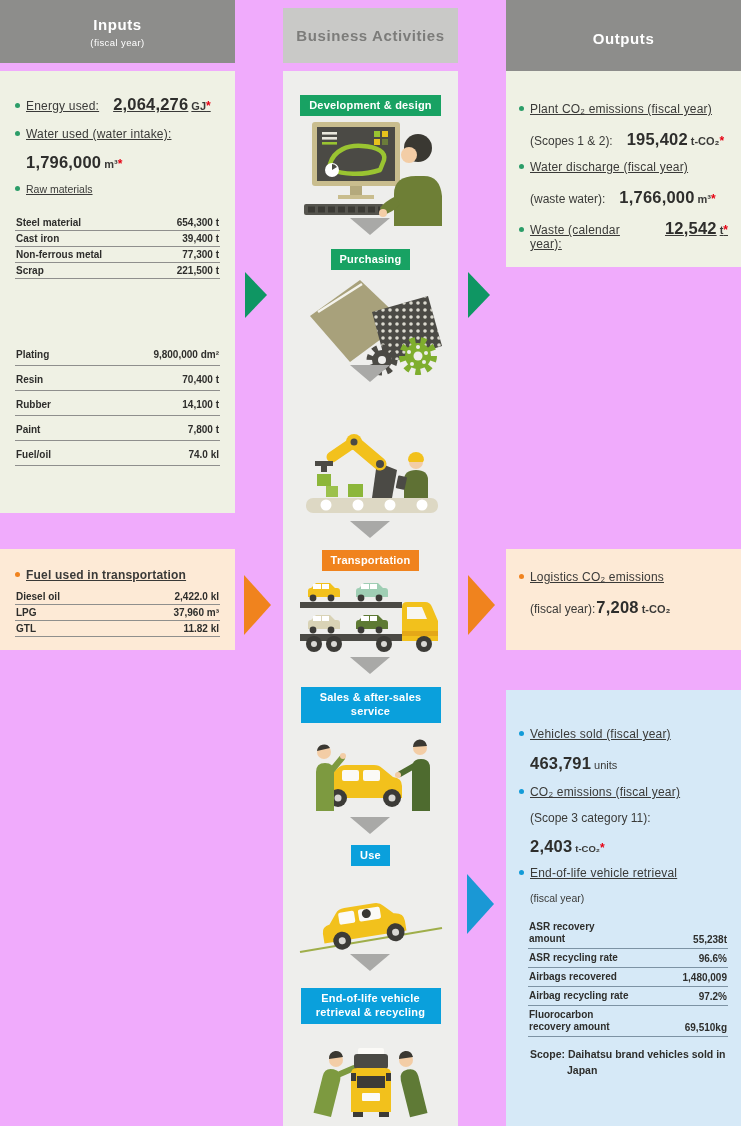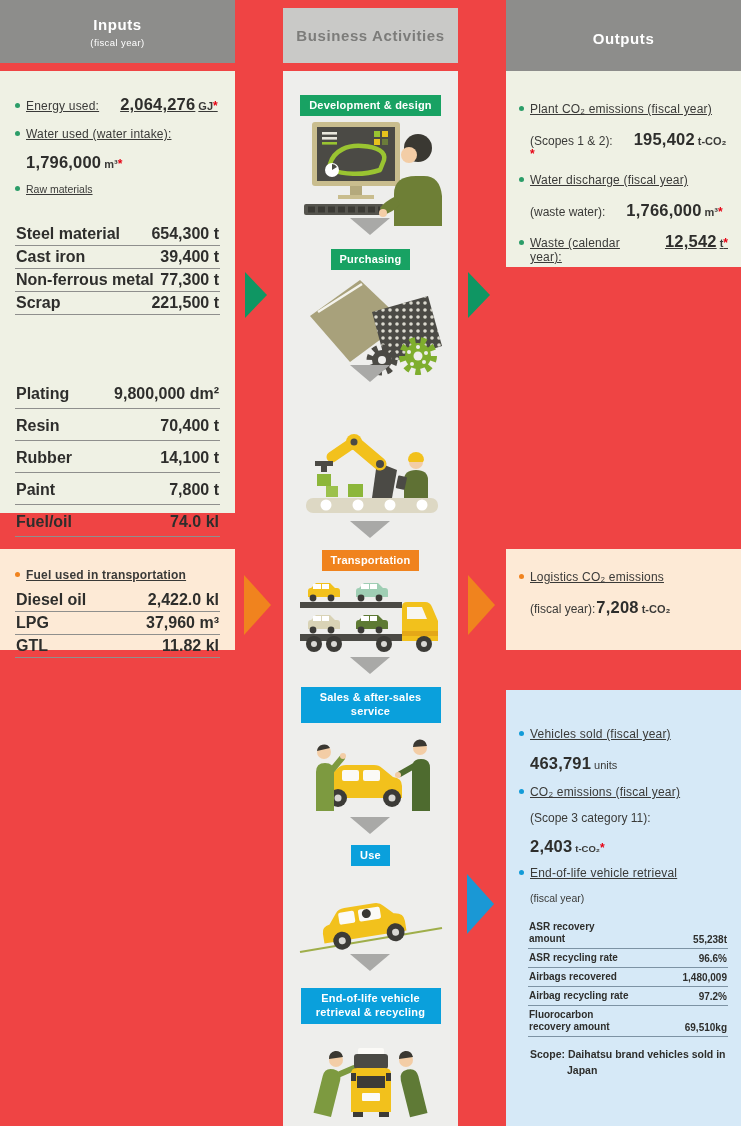--- a/index.html
+++ b/index.html
@@ -1,16 +1,16 @@
 <!DOCTYPE html>
 <html><head>
 <meta charset="utf-8">
 <style>
   html,body{margin:0;padding:0;background:#fff;font-family:"Liberation Sans",sans-serif;color:#3a3a38;}
-  .page{position:relative;width:741px;height:1126px;background:#ef4444;overflow:hidden;}
+  .page{position:relative;width:741px;height:1126px;background:#f0abfc;overflow:hidden;}
 
   
   .col-hdr{position:absolute;display:flex;flex-direction:column;align-items:center;justify-content:center;background:#8d8d8b;color:#fff;box-sizing:border-box;}
   #hdr-inputs{left:0;top:0;width:235px;height:63px;}
   #hdr-biz{left:283px;top:8px;width:175px;height:55px;background:#c9c9c7;color:#7c7c7a;}
   #hdr-outputs{left:506px;top:0;width:235px;height:76px;}
   .hdr-title{font-size:15px;font-weight:bold;letter-spacing:.6px;}
   .hdr-sub{font-size:9.5px;margin-top:4px;letter-spacing:.4px;}
 
   
@@ -20,29 +20,29 @@
   #mid-col{left:283px;top:71px;width:175px;height:1055px;background:#eeeeec;}
   #panel-out-green{left:506px;top:71px;width:235px;height:196px;background:#eff1e4;padding:32px 13px 0;}
   #panel-out-orange{left:506px;top:549px;width:235px;height:101px;background:#fdead6;padding:22px 13px 0;}
   #panel-out-blue{left:506px;top:690px;width:235px;height:436px;background:#d6e9f7;padding:38px 13px 0;}
 
   
   .bl{display:flex;align-items:baseline;font-size:12px;line-height:1.15;text-decoration:underline;}
   .dot{width:5px;height:5px;border-radius:50%;flex:0 0 auto;margin-right:6px;position:relative;top:-2px;}
   .dot.green{background:#2b9d68}.dot.orange{background:#f0831e}.dot.blue{background:#129bd8}
   .lbl{letter-spacing:.2px;}
-  .val{font-weight:bold;font-size:16.5px;letter-spacing:.2px;color:#2e2e2c;margin-left:21px;}
+  .val{font-weight:bold;font-size:16.5px;letter-spacing:.2px;color:#2e2e2c;margin-left:14px;}
   .unit{font-size:11px;font-weight:bold;margin-left:3px;}
   .unit-sm{font-size:9.5px;font-weight:bold;margin-left:3px;}
   .star{color:#e60012;font-weight:bold;font-size:12px;}
   .cont{margin-left:11px;line-height:1.1;font-size:12px;display:flex;align-items:baseline;flex-wrap:wrap;}
   .small-lbl{font-size:10.5px;}
 
   
-  .trow{display:flex;justify-content:space-between;align-items:flex-end;border-bottom:1px solid #8f8f8d;font-size:16px;font-weight:bold;color:#2e2e2c;padding:2px 1px;}
+  .trow{display:flex;justify-content:space-between;align-items:flex-end;border-bottom:1px solid #8f8f8d;font-size:10px;font-weight:bold;color:#2e2e2c;padding:2px 1px;}
   .trow .v{text-align:right;white-space:nowrap;}
   .trow.tall{padding:8px 1px 5px;}
   .trow-b{display:flex;justify-content:space-between;align-items:flex-end;border-bottom:1px solid #7d93a4;font-size:10px;font-weight:bold;color:#2e2e2c;padding:3px 1px;}
   .trow-b .lab{flex:0 0 100px;line-height:1.2;}
   .trow-b .v{text-align:right;white-space:nowrap;}
   .scope-note{font-size:10.5px;font-weight:bold;color:#2e2e2c;margin-top:10px;line-height:1.5;text-indent:-37px;padding-left:39px;}
 
   
   .act-label{position:absolute;left:283px;width:175px;display:flex;justify-content:center;}
   .act-label span{color:#fff;font-weight:bold;font-size:11px;text-align:center;padding:3px 9px 4px;line-height:1.3;letter-spacing:.2px;}
@@ -51,21 +51,21 @@
   .act-art{position:absolute;left:283px;width:175px;display:flex;justify-content:center;}
 
   .darr{position:absolute;left:350px;width:0;height:0;border-left:20px solid transparent;border-right:20px solid transparent;border-top:17px solid #a9a9a7;}
 
   .rarr{position:absolute;width:0;height:0;}
   .rarr.green{border-top:23px solid transparent;border-bottom:23px solid transparent;border-left:22px solid #0f9663;}
   .rarr.orange{border-top:30px solid transparent;border-bottom:30px solid transparent;border-left:27px solid #f0831e;}
   .rarr.blue{border-top:30px solid transparent;border-bottom:30px solid transparent;border-left:27px solid #1a98d5;}
 
   .mt46{margin-top:62px;}
-  .mb6{margin-bottom:6px}.mb12{margin-bottom:12px}.mb13{margin-bottom:13px}.mb14{margin-bottom:14px}.mb11{margin-bottom:11px}.mb20{margin-bottom:28px}
+  .mb6{margin-bottom:6px}.mb12{margin-bottom:12px}.mb13{margin-bottom:13px}.mb14{margin-bottom:14px}.mb11{margin-bottom:11px}.mb20{margin-bottom:20px}
 </style>
 </head>
 <body>
 
 <div class="page">
 
   <div class="col-hdr" id="hdr-inputs">
     <div class="hdr-title">Inputs</div>
     <div class="hdr-sub">(fiscal year)</div>
   </div>

